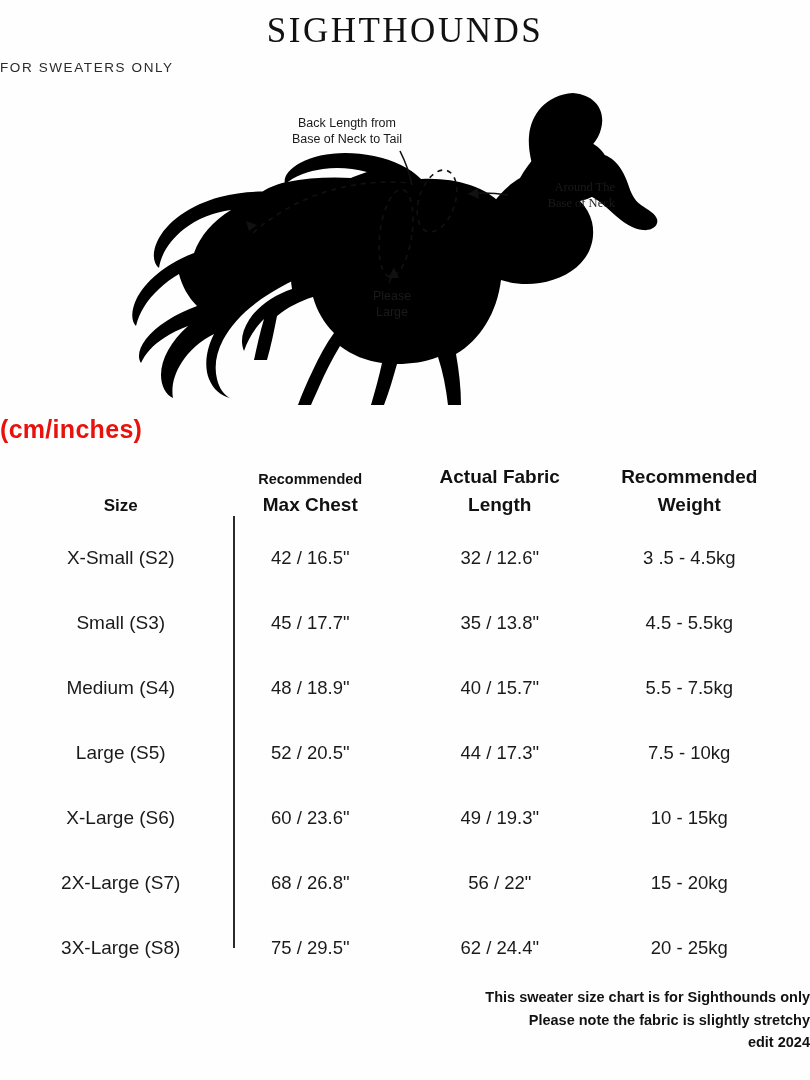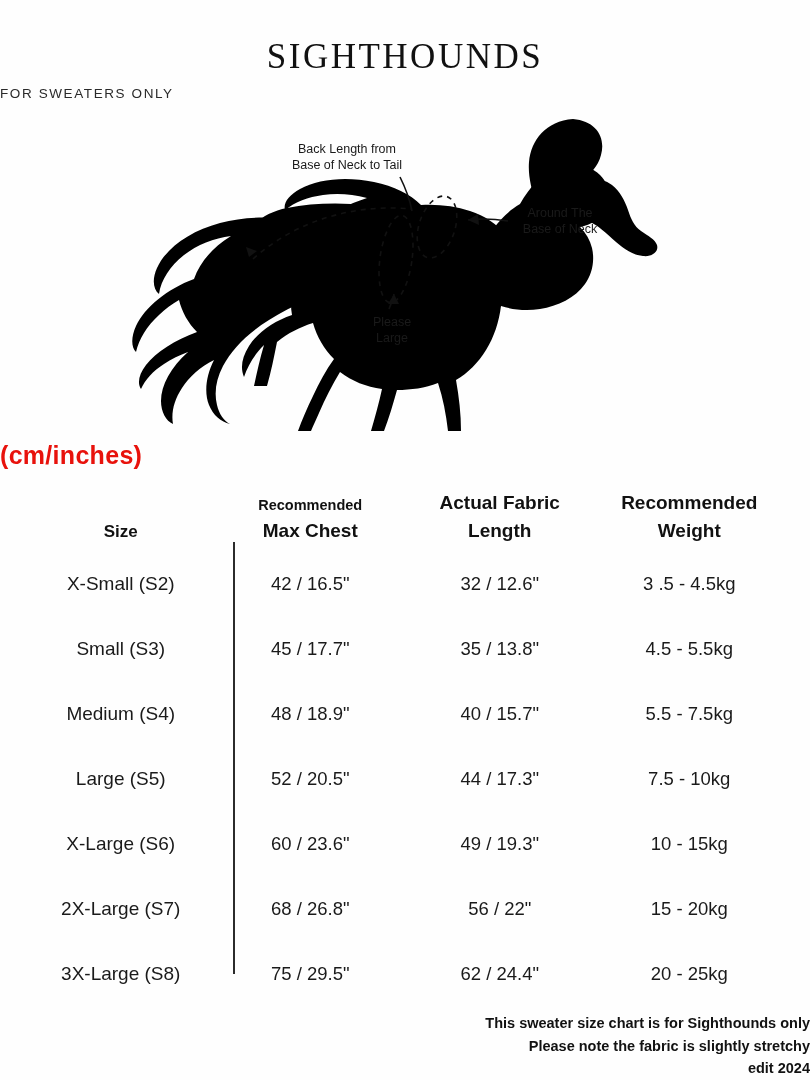--- a/index.html
+++ b/index.html
@@ -19,21 +19,21 @@
   }
 
   
   .title {
     text-align: center;
     font-family: "Liberation Serif", serif;
     font-size: 35px;
     letter-spacing: 2.5px;
     font-weight: 400;
     color: #111;
-    padding-top: 38px;
+    padding-top: 12px;
     line-height: 1.1;
   }
   .subtitle {
     text-align: left;
     font-size: 13.5px;
     letter-spacing: 1.6px;
     color: #2a2a2a;
     margin-top: 9px;
     font-weight: 400;
   }
@@ -47,21 +47,21 @@
   }
   .diagram svg { display: block; }
   .anno {
     position: absolute;
     font-size: 12.5px;
     line-height: 1.35;
     color: #1a1a1a;
     text-align: center;
   }
   .anno-backlength { left: 272px; top: 32px; width: 150px; text-align: center;}
-  .anno-neck { left: 505px; top: 96px; width: 110px; text-align: center; }
+  .anno-neck { left: 505px; top: 96px; width: 110px; text-align: right; font-family: Liberation Serif, serif; }
   .anno-chest { left: 352px; top: 205px; width: 80px; text-align: center; }
 
   
   .units {
     text-align: left;
     color: #e8120c;
     font-size: 25px;
     font-weight: bold;
     letter-spacing: 0.3px;
     margin-top: 2px;

